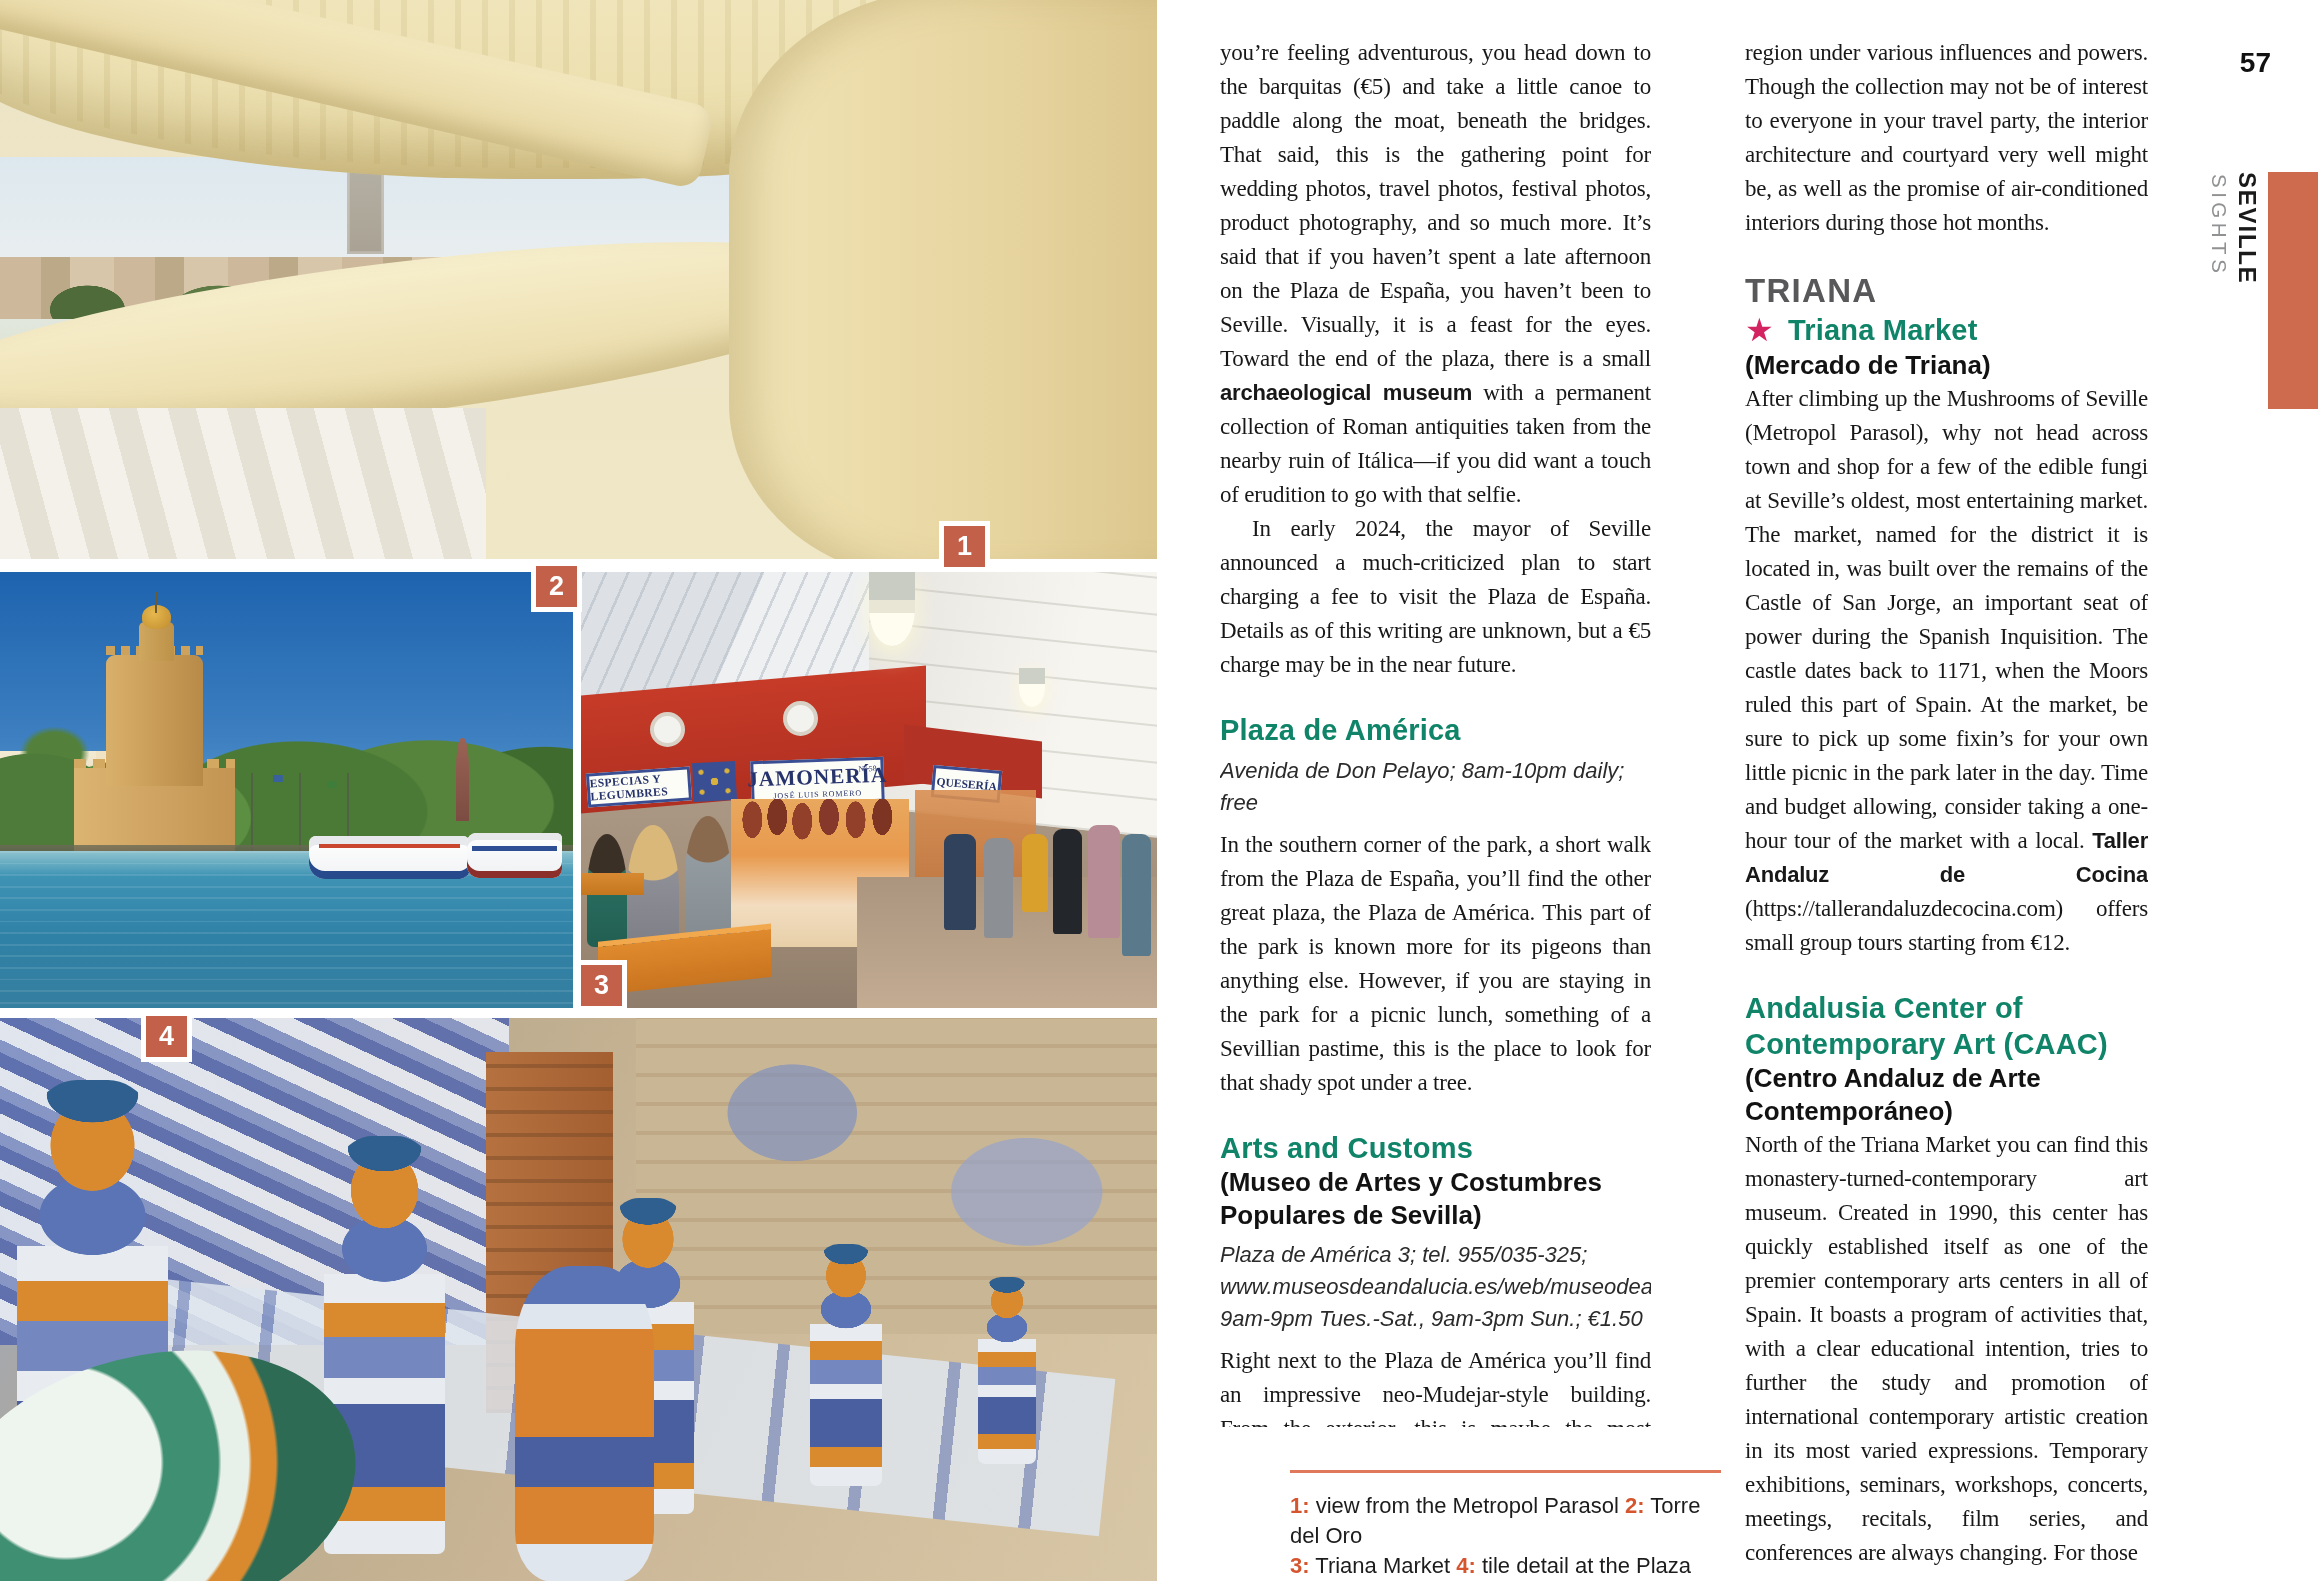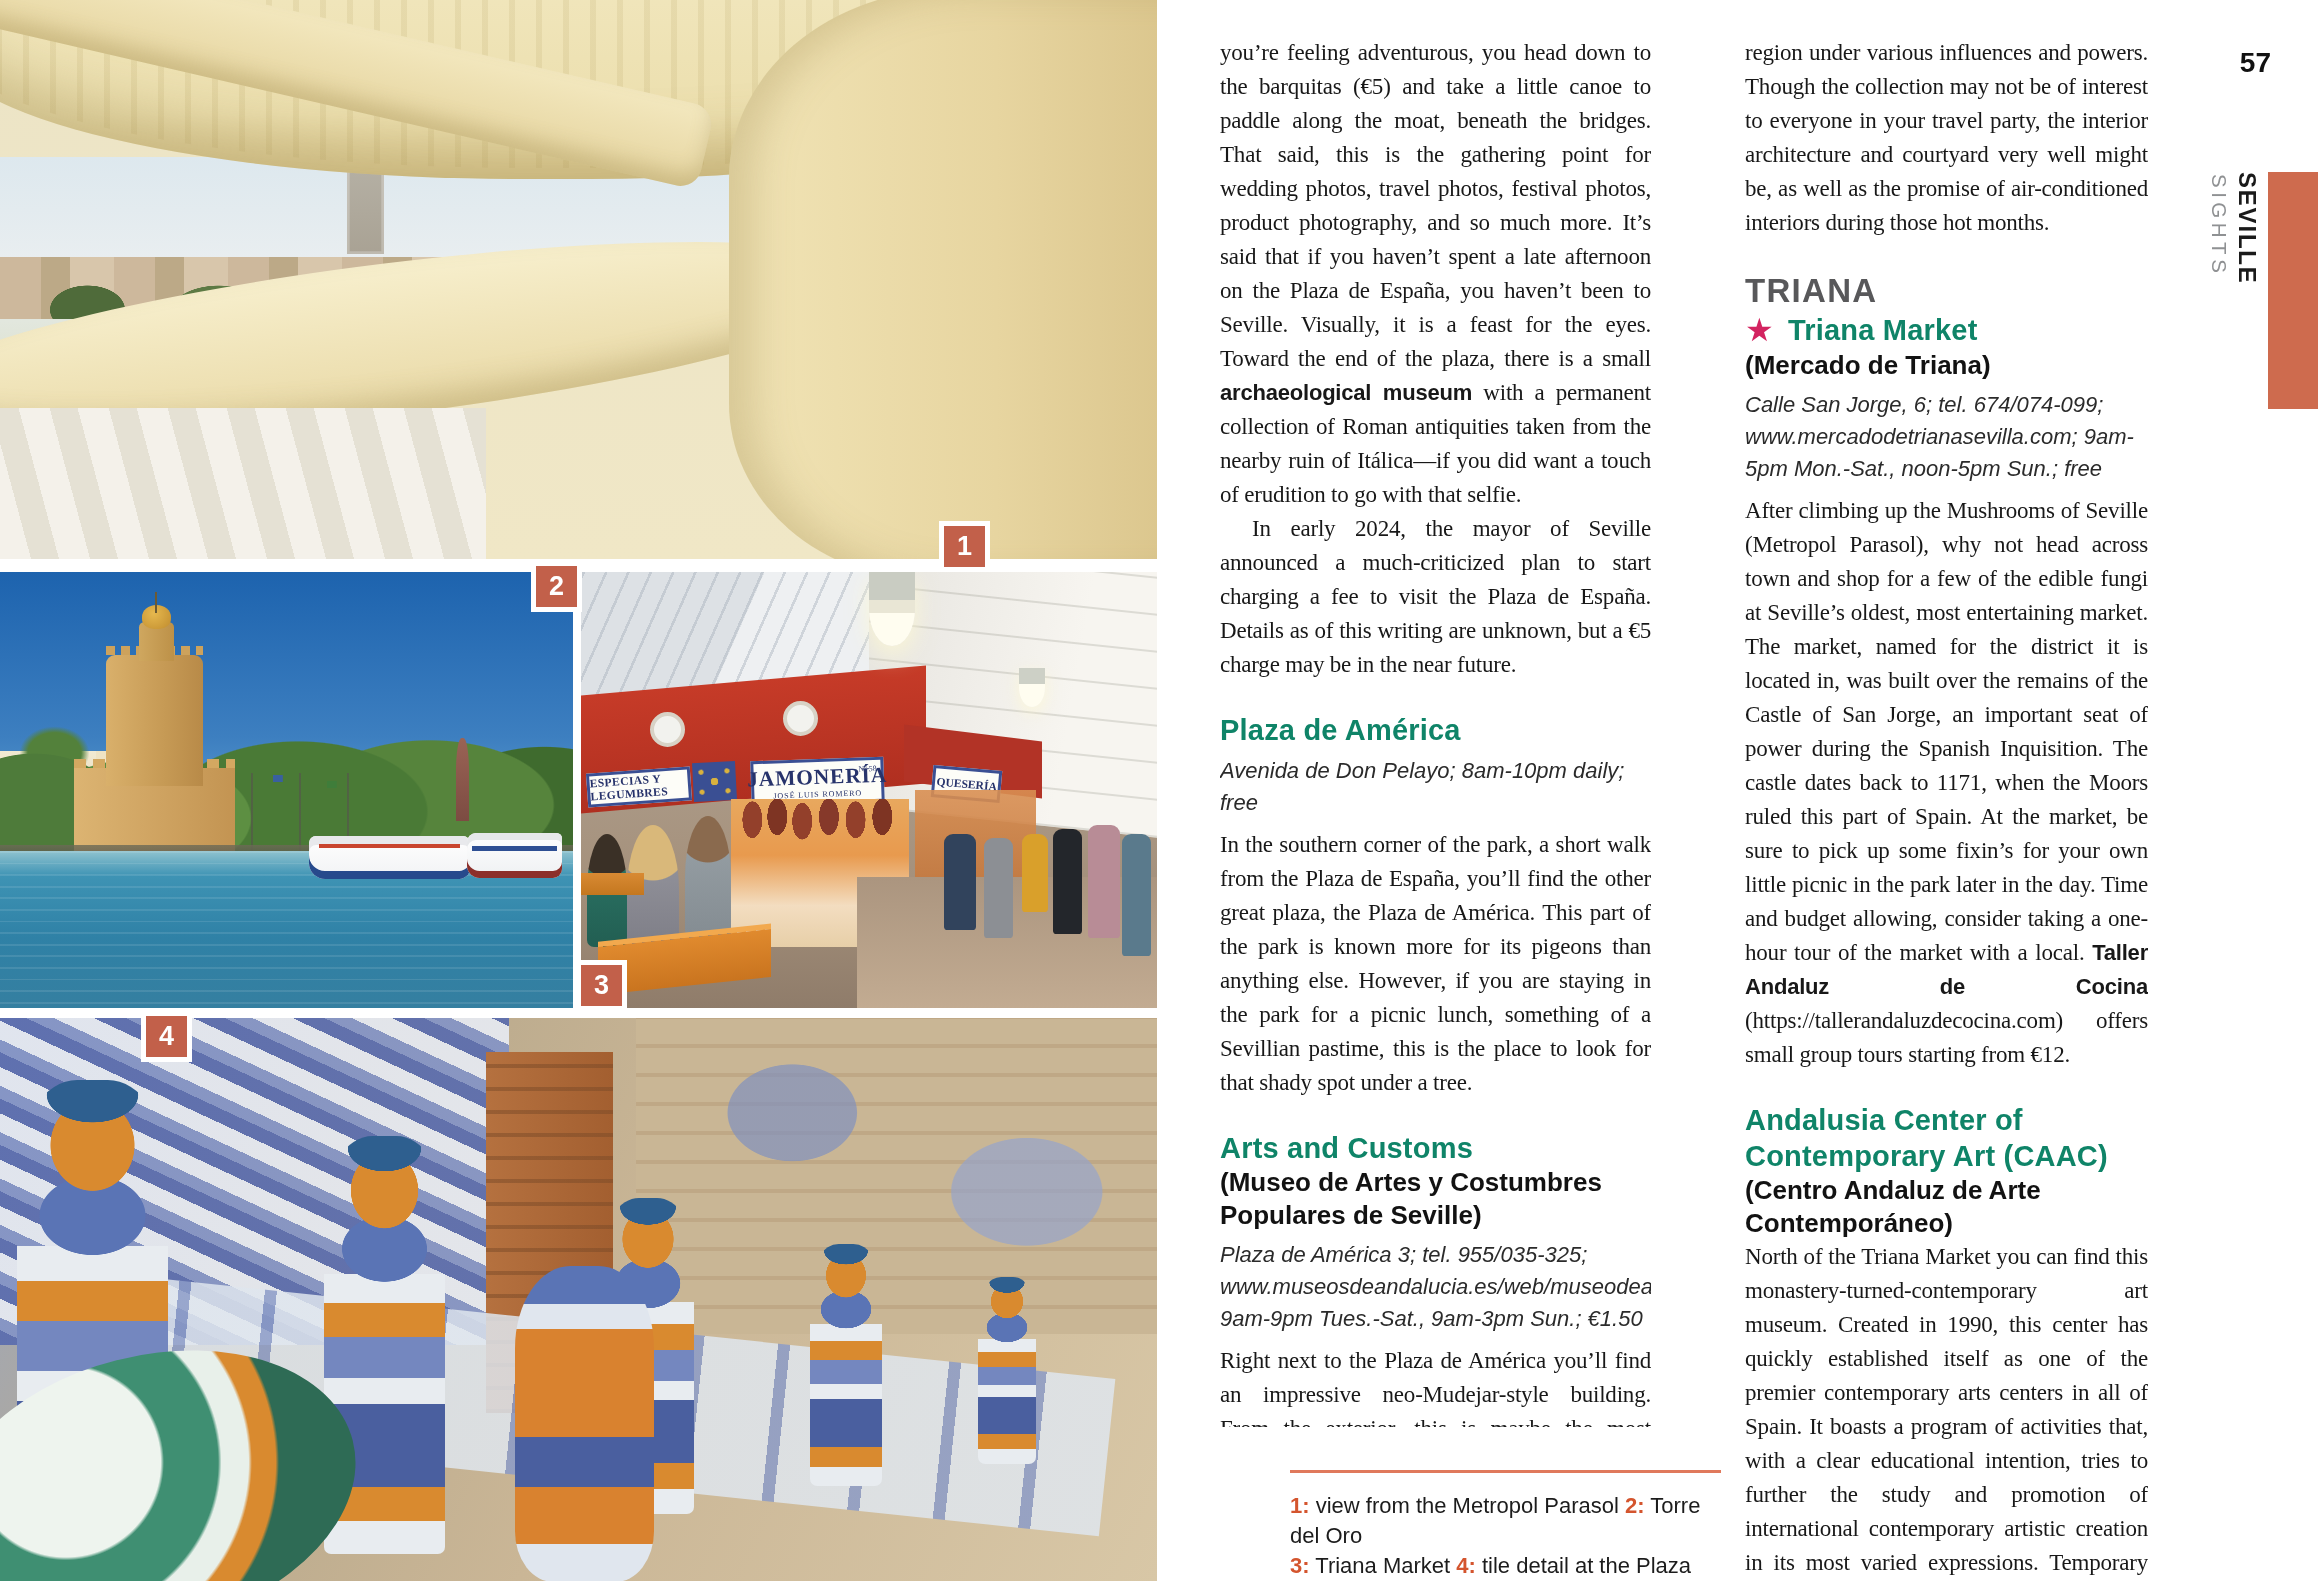--- a/index.html
+++ b/index.html
@@ -289,21 +289,21 @@
 
     <div class="sect">
       <div class="h-green">Plaza de América</div>
       <div class="info">Avenida de Don Pelayo; 8am-10pm daily; free</div>
       <p class="body jtxt">In the southern corner of the park, a short walk from the Plaza de España, you’ll find the other great plaza, the Plaza de América. This part of the park is known more for its pigeons than anything else. However, if you are staying in the park for a picnic lunch, something of a Sevillian pastime, this is the place to look for that shady spot under a tree.</p>
     </div>
 
     <div class="sect">
       <div class="h-green">Arts and Customs</div>
       <div class="h-sub">(Museo de Artes y Costumbres</div>
-      <div class="h-sub">Populares de Seville)</div>
+      <div class="h-sub">Populares de Sevilla)</div>
       <div class="info">Plaza de América 3; tel. 955/035-325; www.museosdeandalucia.es/web/museodeartesycostumbrespopularesdesevilla; 9am-9pm Tues.-Sat., 9am-3pm Sun.; €1.50</div>
       <p class="body jtxt">Right next to the Plaza de América you’ll find an impressive neo-Mudejar-style building. From the exterior, this is maybe the most beautiful museum in Andalusia. These days, it houses a collection of ethnographic materials showing the history of Andalusian life in this</p>
     </div>
   </div>
 
   <div id="captions">
     <div class="cap-rule"></div>
     <div class="cap"><span class="capn">1:</span><span> view from the Metropol Parasol </span><span class="capn">2:</span><span> Torre del Oro</span></div>
     <div class="cap"><span class="capn">3:</span><span> Triana Market </span><span class="capn">4:</span><span> tile detail at the Plaza de España</span></div>
   </div>
@@ -312,21 +312,20 @@
     <p class="body jtxt">region under various influences and powers. Though the collection may not be of interest to everyone in your travel party, the interior architecture and courtyard very well might be, as well as the promise of air-conditioned interiors during those hot months.</p>
 
     <div class="district">TRIANA</div>
 
     <div>
       <div class="market-head">
         <span class="star">★</span>
         <span class="h-green">Triana Market</span>
       </div>
       <div class="h-sub">(Mercado de Triana)</div>
-      <div class="info">Calle San Jorge, 6; tel. 674/074-099; www.mercadodetrianasevilla.com; 9am-5pm Mon.-Sat., noon-5pm Sun.; free</div>
       <p class="body jtxt"><span>After climbing up the Mushrooms of Seville (Metropol Parasol), why not head across town and shop for a few of the edible fungi at Seville’s oldest, most entertaining market. The market, named for the district it is located in, was built over the remains of the Castle of San Jorge, an important seat of power during the Spanish Inquisition. The castle dates back to 1171, when the Moors ruled this part of Spain. At the market, be sure to pick up some fixin’s for your own little picnic in the park later in the day. Time and budget allowing, consider taking a one-hour tour of the market with a local. </span><span class="bsans">Taller Andaluz de Cocina</span><span> (https://tallerandaluzdecocina.com) offers small group tours starting from €12.</span></p>
     </div>
 
     <div class="sect">
       <div class="h-green">Andalusia Center of</div>
       <div class="h-green">Contemporary Art (CAAC)</div>
       <div class="h-sub">(Centro Andaluz de Arte</div>
       <div class="h-sub">Contemporáneo)</div>
       <p class="body jtxt">North of the Triana Market you can find this monastery-turned-contemporary art museum. Created in 1990, this center has quickly established itself as one of the premier contemporary arts centers in all of Spain. It boasts a program of activities that, with a clear educational intention, tries to further the study and promotion of international contemporary artistic creation in its most varied expressions. Temporary exhibitions, seminars, workshops, concerts, meetings, recitals, film series, and conferences are always changing. For those</p>
     </div>

